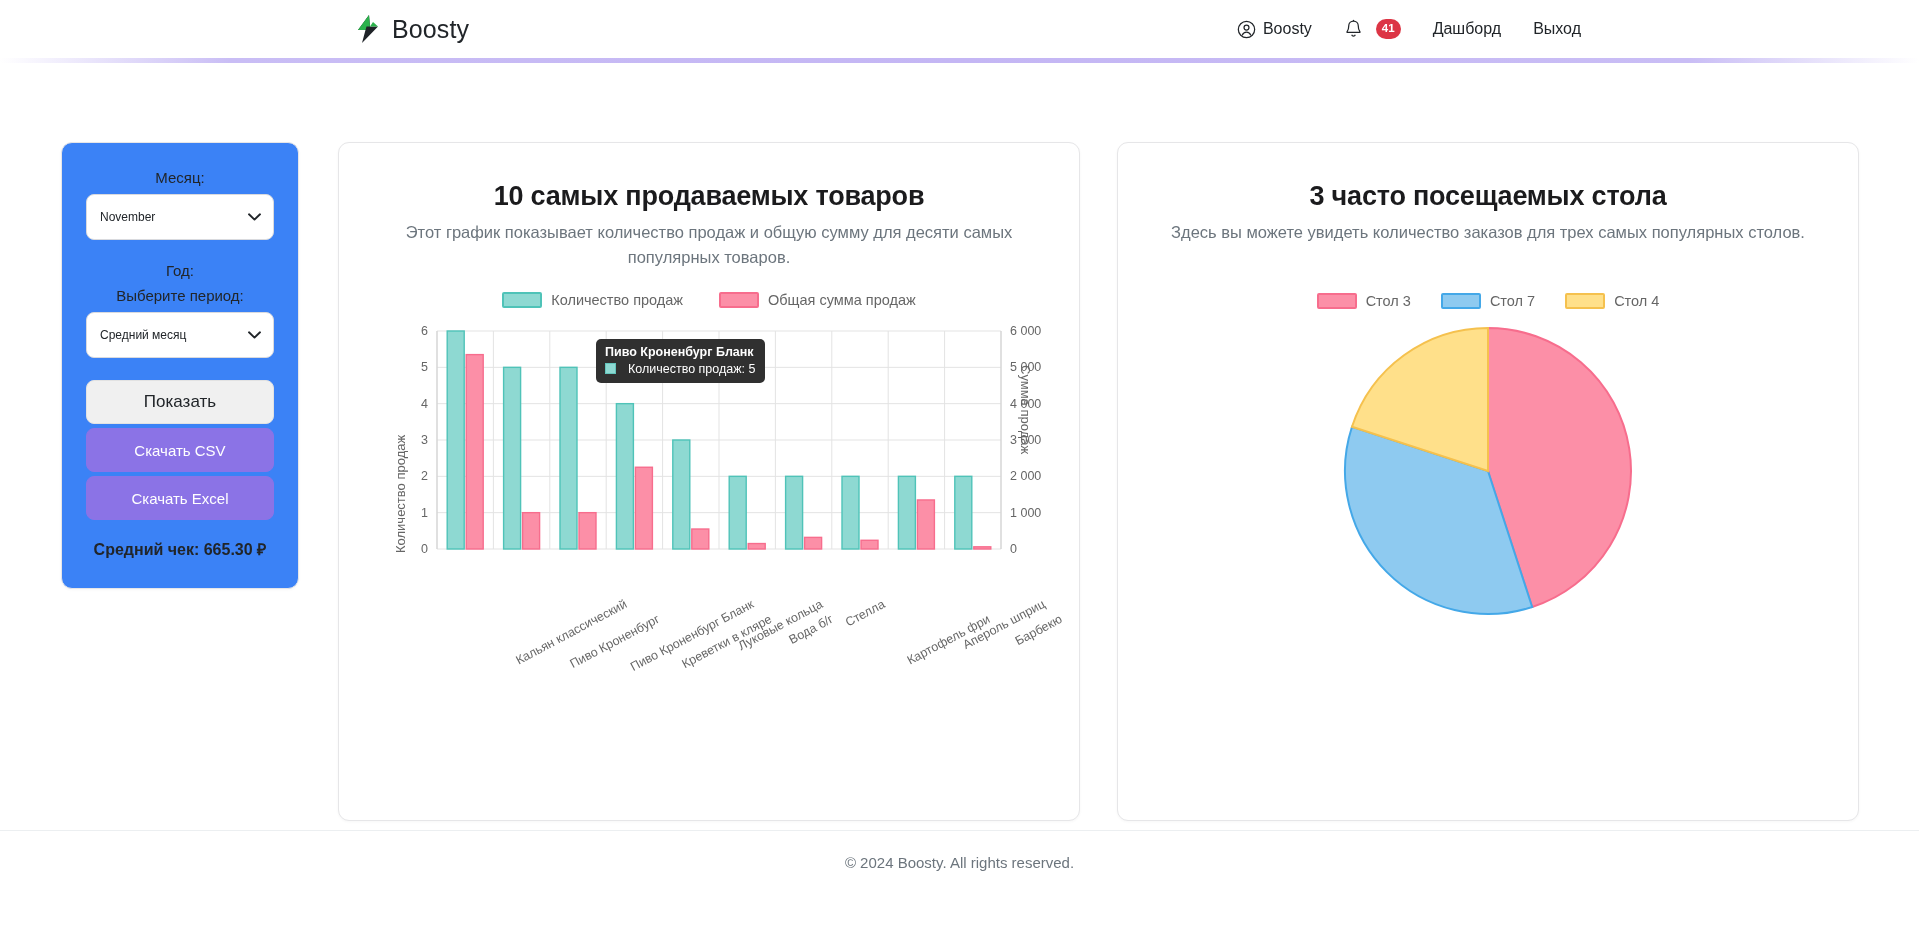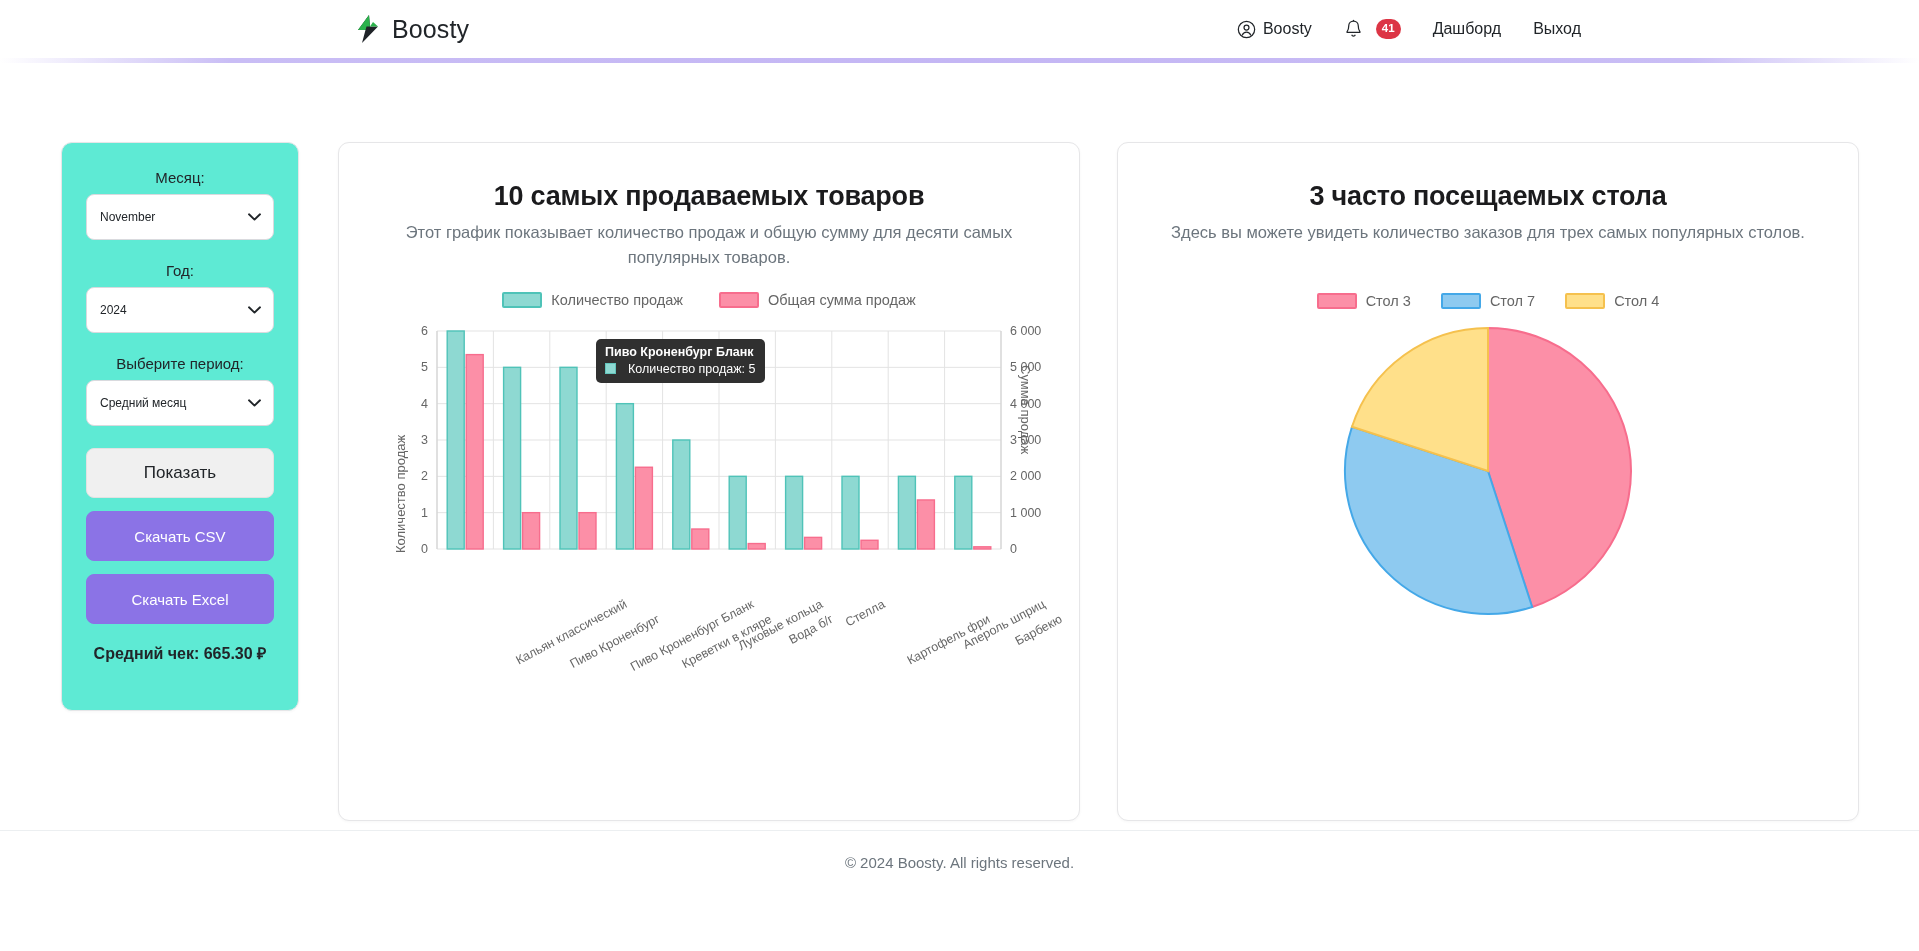--- a/index.html
+++ b/index.html
@@ -75,24 +75,24 @@
     height: 830px;
     background: #fff;
   }
 
   
   .sidebar {
     position: absolute;
     left: 61px;
     top: 79px;
     width: 238px;
-    background: #5eead4;
+    background: #3b82f6;
     border: 1px solid #e6e6e8;
     border-radius: 11px;
-    padding: 26px 24px 46px 24px;
+    padding: 26px 24px 28px 24px;
     box-shadow: 0 1px 3px rgba(0,0,0,.035);
   }
   .field-label {
     display: block;
     text-align: center;
     font-size: 15px;
     color: #212529;
     margin-bottom: 8px;
   }
   .select-wrap { position: relative; margin-bottom: 22px; }
@@ -112,27 +112,27 @@
   }
   .chev {
     position: absolute;
     right: 13px; top: 50%;
     transform: translateY(-50%);
     pointer-events: none;
   }
   .btn {
     display: block;
     width: 100%;
-    height: 50px;
+    height: 44px;
     border-radius: 8px;
     font-size: 16px;
     font-family: "Liberation Sans", sans-serif;
     cursor: pointer;
     border: 1px solid transparent;
-    margin-bottom: 13px;
+    margin-bottom: 4px;
     text-align: center;
   }
   .btn-show {
     background: #f0f0f0;
     border-color: #e2e2e2;
     color: #212529;
     font-size: 17px;
     margin-top: 10px;
   }
   .btn-purple {
@@ -321,28 +321,20 @@
     <div class="select-wrap">
       <div class="select-box">
         <span>November</span>
       </div>
       <svg class="chev" width="13" height="8" viewBox="0 0 13 8">
         <path d="M1 1.3 6.5 6.6 12 1.3" fill="none" stroke="#212529" stroke-width="1.9" stroke-linecap="round" stroke-linejoin="round"></path>
       </svg>
     </div>
 
     <label class="field-label">Год:</label>
-    <div class="select-wrap">
-      <div class="select-box">
-        <span>2024</span>
-      </div>
-      <svg class="chev" width="13" height="8" viewBox="0 0 13 8">
-        <path d="M1 1.3 6.5 6.6 12 1.3" fill="none" stroke="#212529" stroke-width="1.9" stroke-linecap="round" stroke-linejoin="round"></path>
-      </svg>
-    </div>
 
     <label class="field-label">Выберите период:</label>
     <div class="select-wrap">
       <div class="select-box">
         <span>Средний месяц</span>
       </div>
       <svg class="chev" width="13" height="8" viewBox="0 0 13 8">
         <path d="M1 1.3 6.5 6.6 12 1.3" fill="none" stroke="#212529" stroke-width="1.9" stroke-linecap="round" stroke-linejoin="round"></path>
       </svg>
     </div>

